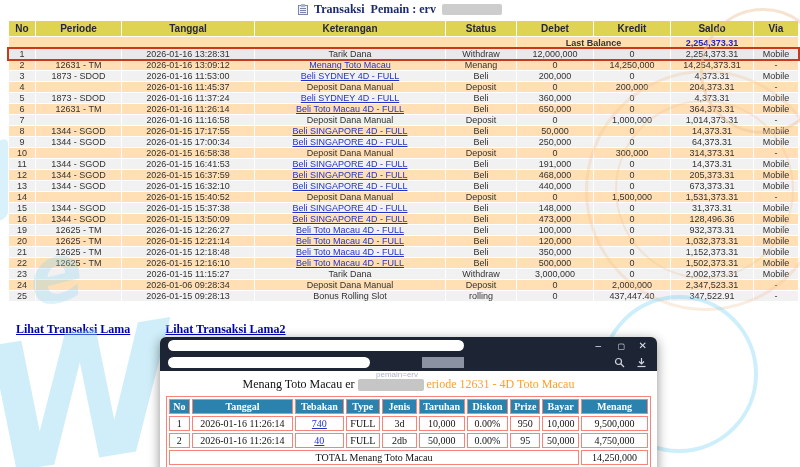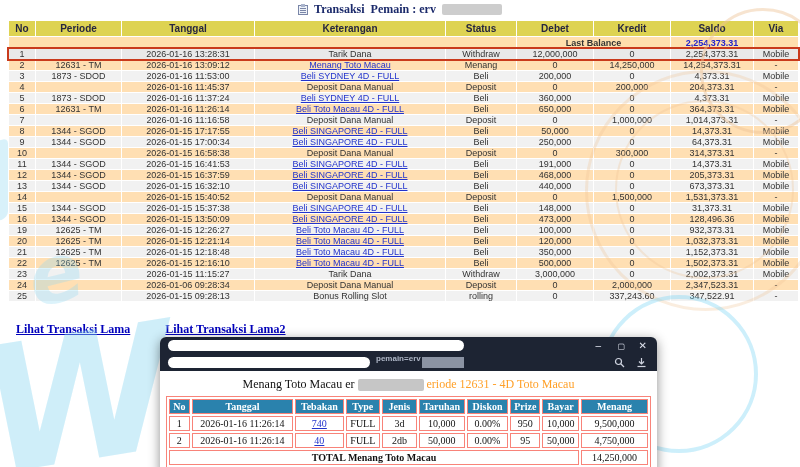--- a/index.html
+++ b/index.html
@@ -58,21 +58,21 @@
   
   .popup{position:absolute;left:160px;top:337px;width:497px;z-index:10;background:#fff;
       border-radius:6px 6px 0 0;box-shadow:0 3px 12px rgba(0,0,0,.45);}
   .tbar,.abar{background:var(--chrome-bg);height:17px;position:relative;}
   .tbar{border-radius:6px 6px 0 0;}
   .pill{position:absolute;background:#fff;border-radius:7px;height:11px;top:3px;}
   .pill-tab{left:8px;width:296px;}
   .pill-url{left:8px;width:202px;}
   .wc{position:absolute;top:1px;color:#dfe3ee;font-size:10px;line-height:15px;cursor:pointer;}
   .wc-min{right:56px;} .wc-max{right:32px;font-size:8px;top:2px;} .wc-close{right:10px;}
-  .url-text{position:absolute;left:216px;top:0;color:#aeb6c6;font-size:8px;font-weight:bold;}
+  .url-text{position:absolute;left:216px;top:16px;color:#aeb6c6;font-size:8px;}
   .redact-url{position:absolute;left:262px;top:3px;width:42px;height:11px;background:#8b93a3;}
   .abar-icon{position:absolute;top:3px;cursor:pointer;}
   .icon-zoom{right:32px;} .icon-dl{right:10px;}
 
   .pop-body{padding:2px 6px 7px;}
   .pop-title{text-align:center;font:12px "Liberation Serif",serif;color:#111;margin:4px 0 4px;}
   .pop-title .orange{color:var(--popup-title-orange);}
   .redact-name{width:66px;height:12px;vertical-align:middle;background:#c6c6c6;}
 
   table.pop-table{width:100%;border-collapse:separate;border-spacing:2px;table-layout:fixed;
@@ -80,21 +80,21 @@
   table.pop-table th{background:var(--popup-header-bg);color:#fff;font-weight:bold;font-size:10px;
       border:1px solid var(--popup-border);padding:1px 0;}
   table.pop-table td{background:#fff;border:1px solid var(--popup-border);font-size:10px;
       text-align:center;padding:1px 0;color:#111;white-space:nowrap;overflow:hidden;}
   table.pop-table col.p1{width:4.5%} table.pop-table col.p2{width:22%}
   table.pop-table col.p3{width:10.5%} table.pop-table col.p4{width:7.5%}
   table.pop-table col.p5{width:7.5%} table.pop-table col.p6{width:10%}
   table.pop-table col.p7{width:9%}  table.pop-table col.p8{width:6.5%}
   table.pop-table col.p9{width:8%}  table.pop-table col.p10{width:14.5%}
   .tlink{color:#2233cc;text-decoration:underline;cursor:pointer;}
-  .total-label{font-weight:bold;}
+  .total-label{font-weight:normal;}
 </style>
 </head>
 <body>
 
 <div class="page">
 
   <div class="wm wm-w">W</div>
   <div class="wm wm-e">e</div>
   <div class="wm wm-stroke"></div>
   <div class="ring r1"></div>
@@ -390,21 +390,21 @@
           <td class="saldo">2,347,523.31</td>
           <td>-</td>
         </tr>
         <tr class="lite">
           <td>25</td>
           <td></td>
           <td>2026-01-15 09:28:13</td>
           <td><span>Bonus Rolling Slot</span></td>
           <td class="status">rolling</td>
           <td>0</td>
-          <td class="kredit">337,243.60</td>
+          <td class="kredit">437,447.40</td>
           <td class="saldo">347,522.91</td>
           <td>-</td>
         </tr>
       </tbody>
   </table>
 
   <div class="footer-links">
     <a>Lihat Transaksi Lama</a>
     <a>Lihat Transaksi Lama2</a>
   </div>

